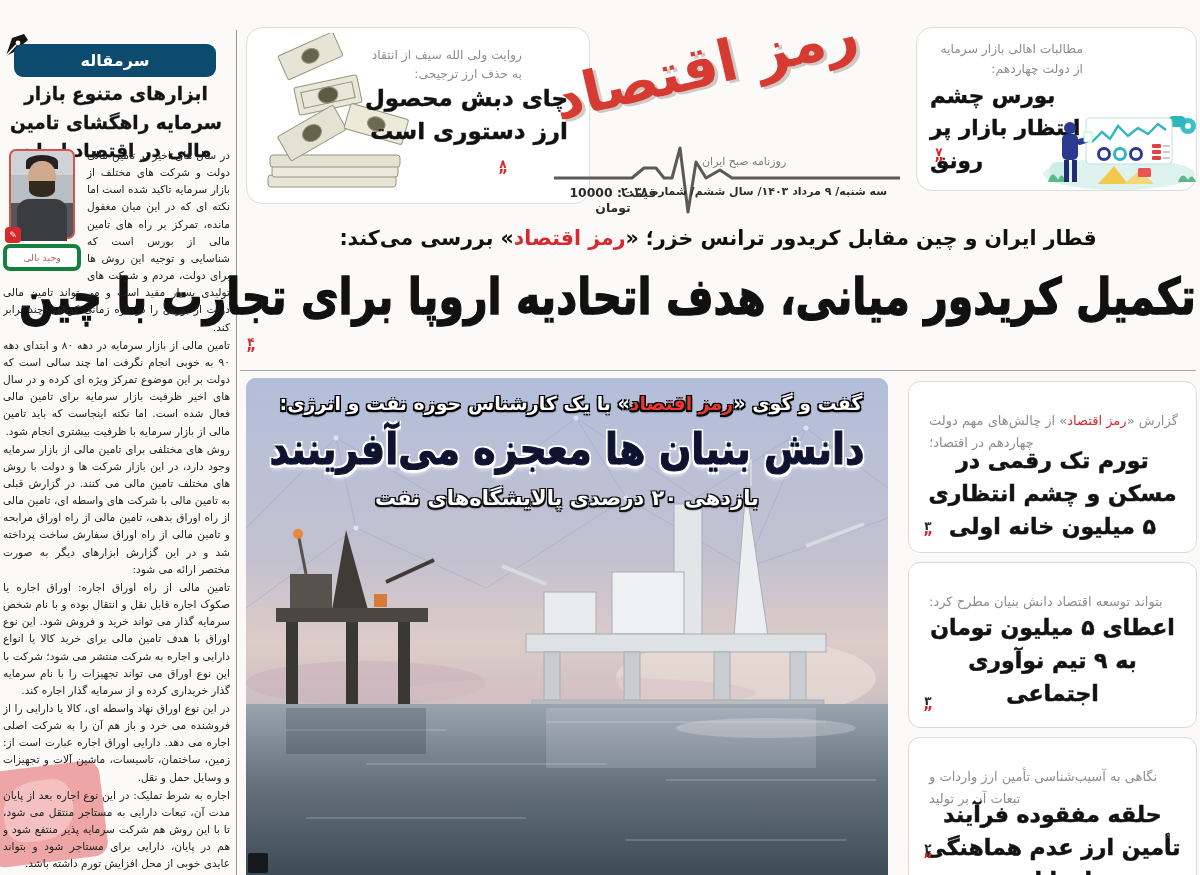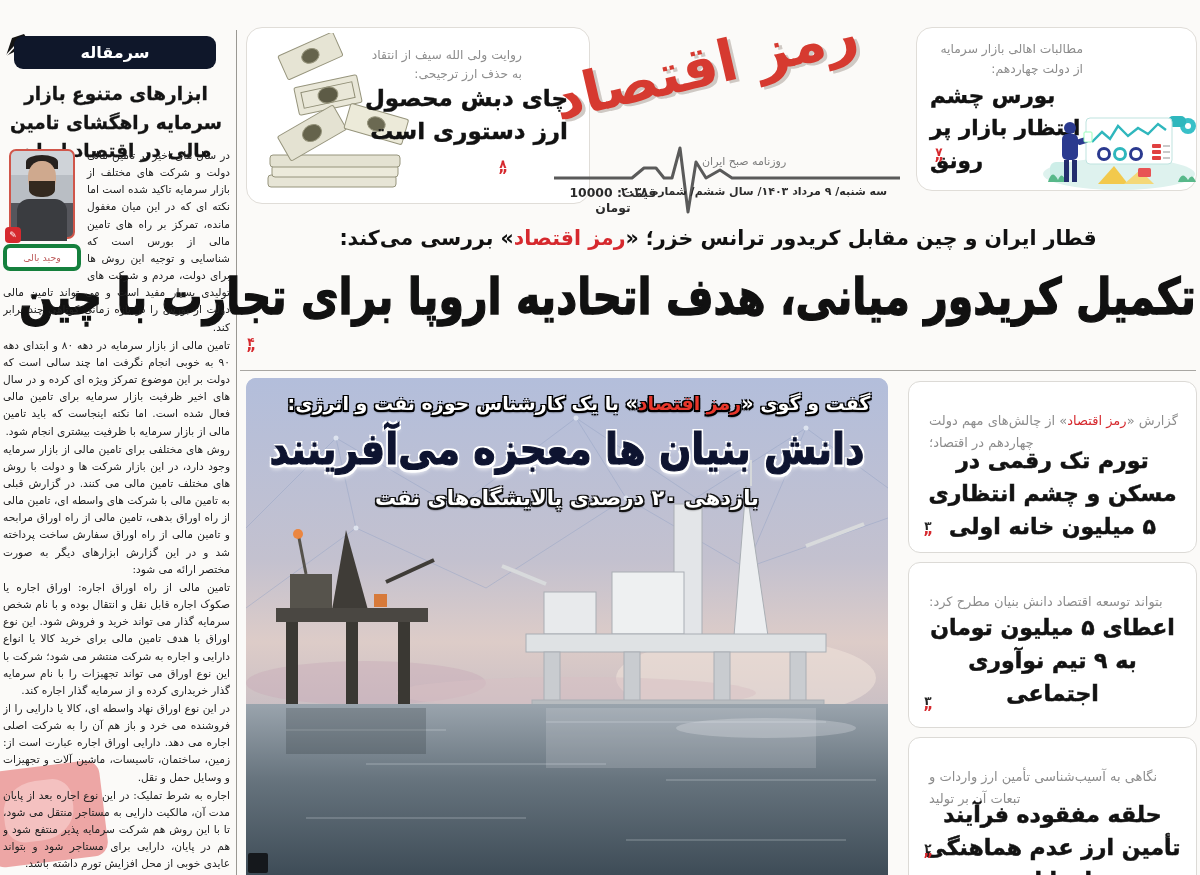--- a/index.html
+++ b/index.html
@@ -8,22 +8,22 @@
     position:relative;width:1200px;height:875px;overflow:hidden;
     background:#fbfaf8;direction:rtl;
     font-family:"DejaVu Sans",sans-serif;color:#1a1a1a;
   }
   .abs{position:absolute;}
 
   
   .v-rule{left:236px;top:30px;width:1px;height:845px;background:#9a9893;}
   .pen-icon{left:2px;top:30px;}
   .section-pill{
-    left:14px;top:36px;width:202px;height:33px;border-radius:9px;
-    background:#0f172a;color:#fff;font-weight:bold;font-size:16px;
+    left:14px;top:44px;width:202px;height:33px;border-radius:9px;
+    background:#0c4a6e;color:#fff;font-weight:bold;font-size:16px;
     display:flex;align-items:center;justify-content:center;
   }
   .edit-title{
     left:2px;top:80px;width:228px;text-align:center;
     font-size:18.5px;font-weight:bold;line-height:1.55;color:#141414;
     -webkit-text-stroke:.3px #141414;
   }
   .edit-watermark{
     left:-14px;top:766px;width:118px;height:96px;border-radius:14px;
     background:#e05555;opacity:.5;transform:rotate(-7deg);z-index:1;
@@ -93,21 +93,21 @@
     left:240px;top:268px;width:956px;text-align:center;white-space:nowrap;
     font-size:41px;font-weight:bold;color:#111;letter-spacing:-1px;
     transform:scale(1,1.22);transform-origin:center top;
     -webkit-text-stroke:1.1px #111;
   }
   .h-rule{left:240px;top:370px;width:956px;height:1px;background:#a8a6a2;}
 
   
   .photo{left:246px;top:378px;width:642px;height:497px;border-radius:10px 10px 0 0;overflow:hidden;background:#aebbd8;}
   .photo-kicker{
-    position:absolute;left:12px;top:14px;width:100%;text-align:center;
+    position:absolute;left:4px;top:14px;width:100%;text-align:center;
     font-size:19px;font-weight:bold;color:#fff;
     text-shadow:-1.5px -1.5px 0 #000,1.5px -1.5px 0 #000,-1.5px 1.5px 0 #000,1.5px 1.5px 0 #000,0 2px 2px #000;
   }
   .photo-kicker .brand{color:#e8372c;}
   .photo-headline{
     position:absolute;left:0;top:46px;width:100%;text-align:center;
     font-size:38px;font-weight:bold;color:#0e1430;transform:scale(1,1.15);transform-origin:center top;
     -webkit-text-stroke:1px #0e1430;
     text-shadow:-2px -2px 0 #fff,2px -2px 0 #fff,-2px 2px 0 #fff,2px 2px 0 #fff,0 3px 4px rgba(255,255,255,.9);
   }
@@ -155,21 +155,21 @@
         <div class="torso"></div>
         <div class="author-badge">✎</div>
       </div>
       <div class="author-name">وحید بالی</div>
     </div>
     <p>در سال های اخیر بر تامین مالی دولت و شرکت های مختلف از بازار سرمایه تاکید شده است اما نکته ای که در این میان مغفول مانده، تمرکز بر راه های تامین مالی از بورس است که شناسایی و توجیه این روش ها برای دولت، مردم و شرکت های تولیدی بسیار مفید است و می تواند تامین مالی دولت از بورس را در بازه زمانی کوتاهی چند برابر کند.</p>
     <p>تامین مالی از بازار سرمایه در دهه ۸۰ و ابتدای دهه ۹۰ به خوبی انجام نگرفت اما چند سالی است که دولت بر این موضوع تمرکز ویژه ای کرده و در سال های اخیر ظرفیت بازار سرمایه برای تامین مالی فعال شده است. اما نکته اینجاست که باید تامین مالی از بازار سرمایه با ظرفیت بیشتری انجام شود.</p>
     <p>روش های مختلفی برای تامین مالی از بازار سرمایه وجود دارد، در این بازار شرکت ها و دولت با روش های مختلف تامین مالی می کنند. در گزارش قبلی به تامین مالی با شرکت های واسطه ای، تامین مالی از راه اوراق بدهی، تامین مالی از راه اوراق مرابحه و تامین مالی از راه اوراق سفارش ساخت پرداخته شد و در این گزارش ابزارهای دیگر به صورت مختصر ارائه می شود:</p>
     <p>تامین مالی از راه اوراق اجاره: اوراق اجاره یا صکوک اجاره قابل نقل و انتقال بوده و با نام شخص سرمایه گذار می تواند خرید و فروش شود. این نوع اوراق با هدف تامین مالی برای خرید کالا یا انواع دارایی و اجاره به شرکت منتشر می شود؛ شرکت با این نوع اوراق می تواند تجهیزات را با نام سرمایه گذار خریداری کرده و از سرمایه گذار اجاره کند.</p>
     <p>در این نوع اوراق نهاد واسطه ای، کالا یا دارایی را از فروشنده می خرد و باز هم آن را به شرکت اصلی اجاره می دهد. دارایی اوراق اجاره عبارت است از: زمین، ساختمان، تاسیسات، ماشین آلات و تجهیزات و وسایل حمل و نقل.</p>
-    <p>اجاره به شرط تملیک: در این نوع اجاره بعد از پایان مدت آن، مالکیت دارایی به مستاجر منتقل می شود، تا با این روش هم شرکت سرمایه پذیر منتفع شود و هم در پایان، دارایی برای مستاجر شود و بتواند عایدی خوبی از محل افزایش تورم داشته باشد.</p>
+    <p>اجاره به شرط تملیک: در این نوع اجاره بعد از پایان مدت آن، تبعات دارایی به مستاجر منتقل می شود، تا با این روش هم شرکت سرمایه پذیر منتفع شود و هم در پایان، دارایی برای مستاجر شود و بتواند عایدی خوبی از محل افزایش تورم داشته باشد.</p>
   </div>
 
   <div class="abs card dollar-card"></div>
 
   <svg class="abs dollar-art" width="180" height="168" viewBox="0 0 180 168">
     <g stroke="#96947c" stroke-width="1">
       <rect x="18" y="142" width="128" height="12" rx="3" fill="#e7e5d6"></rect>
       <rect x="22" y="132" width="126" height="12" rx="3" fill="#eceadb"></rect>
       <rect x="20" y="122" width="130" height="12" rx="3" fill="#e4e2d2"></rect>
       <g transform="rotate(-24 60 22)">

